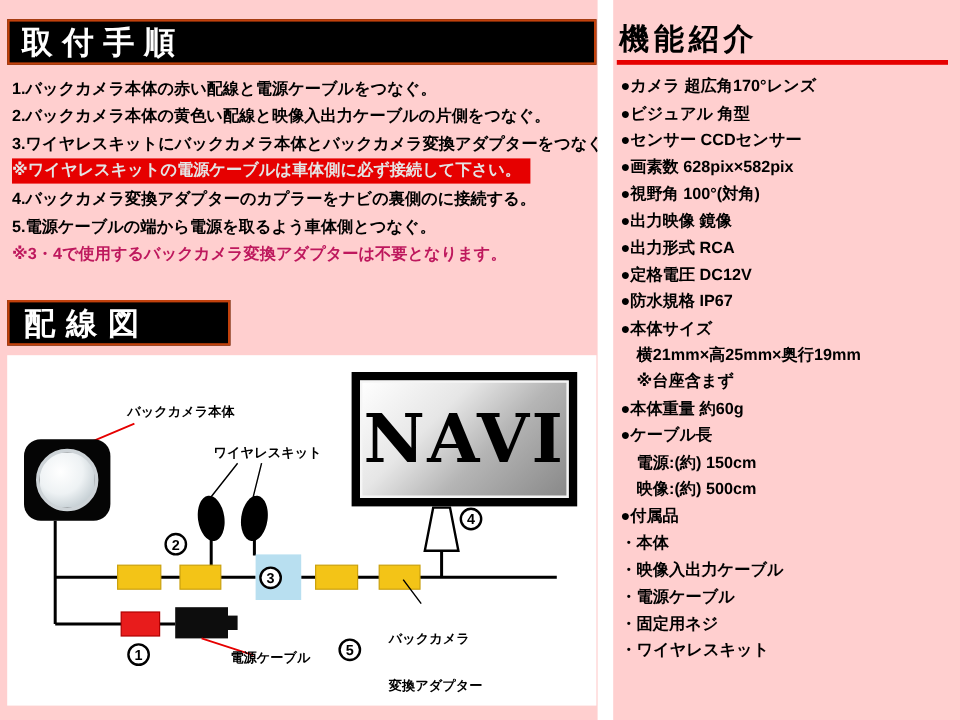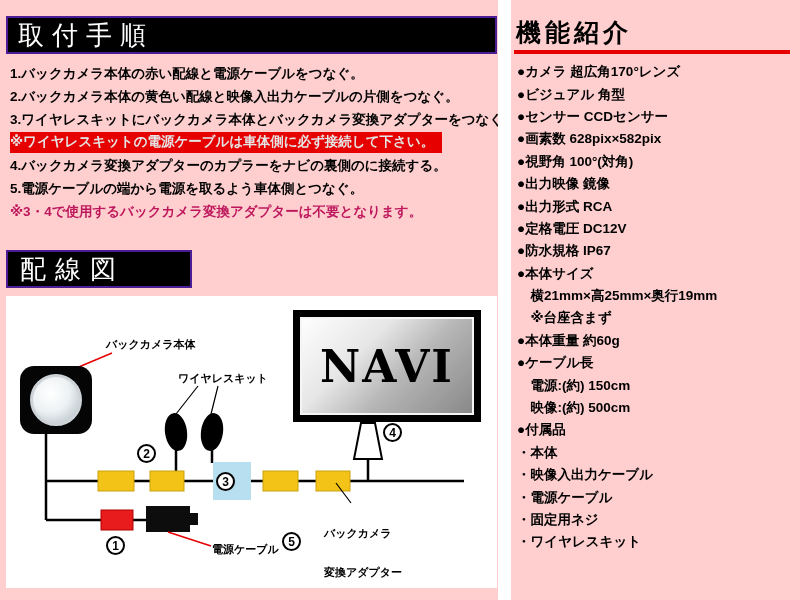--- a/index.html
+++ b/index.html
@@ -1,20 +1,20 @@
 <!DOCTYPE html>
 <html><head>
 <meta charset="utf-8">
 <style>
   html,body{margin:0;padding:0;}
   .page{position:relative;width:800px;height:600px;background:#ffcfcf;overflow:hidden;
         font-family:"Liberation Sans","DejaVu Sans",sans-serif;color:#000;}
 
   
-  .bar{position:absolute;background:#000;border:2px solid #4c1d95;color:#fff;font-weight:400;
+  .bar{position:absolute;background:#000;border:2px solid #c2410c;color:#fff;font-weight:700;
        display:flex;align-items:center;box-sizing:border-box;}
   .bar-install{left:6px;top:16px;width:491px;height:38px;font-size:26px;letter-spacing:8px;padding-left:10px;}
   .bar-wiring{left:6px;top:250px;width:186px;height:38px;font-size:26px;letter-spacing:9px;padding-left:12px;}
 
   
   .steps{position:absolute;left:10px;top:62px;width:486px;}
   .step{height:23px;display:flex;align-items:center;font-size:13.5px;font-weight:700;white-space:pre;}
   .step .hl{background:#e60000;color:#e5e5e5;padding:1px 8px 2px 0;}
   .step .rednote{color:#be185d;}
 
@@ -22,26 +22,26 @@
   .diagram{position:absolute;left:6px;top:296px;width:491px;height:292px;background:#fff;}
   .diagram svg{position:absolute;left:0;top:0;}
   .camera{position:absolute;left:14px;top:70px;width:72px;height:68px;background:#050505;border-radius:14px;
           display:flex;align-items:center;justify-content:center;}
   .lens{width:46px;height:46px;border-radius:50%;border:3px solid #cdd3d7;
         background:radial-gradient(circle at 38% 35%,#ffffff 0%,#eef2f4 45%,#c3cdd2 80%,#9aa3a8 100%);}
   .navi{position:absolute;left:287px;top:14px;width:188px;height:112px;background:#000;padding:7px;box-sizing:border-box;}
   .navi-inner{width:100%;height:100%;display:flex;align-items:center;justify-content:center;
         background:linear-gradient(135deg,#ffffff 0%,#e6e6e6 35%,#b5b5b5 60%,#878787 100%);
         box-shadow:inset 0 0 0 2px #f5f5f5;}
-  .navi-text{font-family:"DejaVu Serif","Liberation Serif",serif;font-weight:700;font-size:44px;letter-spacing:2px;color:#000;}
+  .navi-text{font-family:"DejaVu Serif","Liberation Serif",serif;font-weight:700;font-size:56px;letter-spacing:2px;color:#000;}
   .dlabel{position:absolute;font-size:11px;font-weight:700;line-height:13px;white-space:pre;}
   .lbl-camera{left:100px;top:42px;}
   .lbl-wireless{left:172px;top:76px;}
   .lbl-adapter{left:318px;top:205px;}
-  .lbl-power{left:186px;top:247px;margin-left:20px;}
+  .lbl-power{left:186px;top:247px;}
   .cnum{position:absolute;width:19px;height:19px;border:2px solid #000;border-radius:50%;background:#fff;
         font-size:12px;font-weight:700;display:flex;align-items:center;justify-content:center;box-sizing:border-box;}
   .n1{left:100px;top:240px;} .n2{left:131px;top:148px;} .n3{left:210px;top:176px;}
   .n4{left:377px;top:127px;} .n5{left:276px;top:236px;}
 
   
   .divider{position:absolute;left:498px;top:0;width:13px;height:600px;background:#fff;}
 
   
   .features-title{position:absolute;left:516px;top:16px;font-size:25px;font-weight:800;letter-spacing:4px;font-family:Liberation Mono, monospace;}

